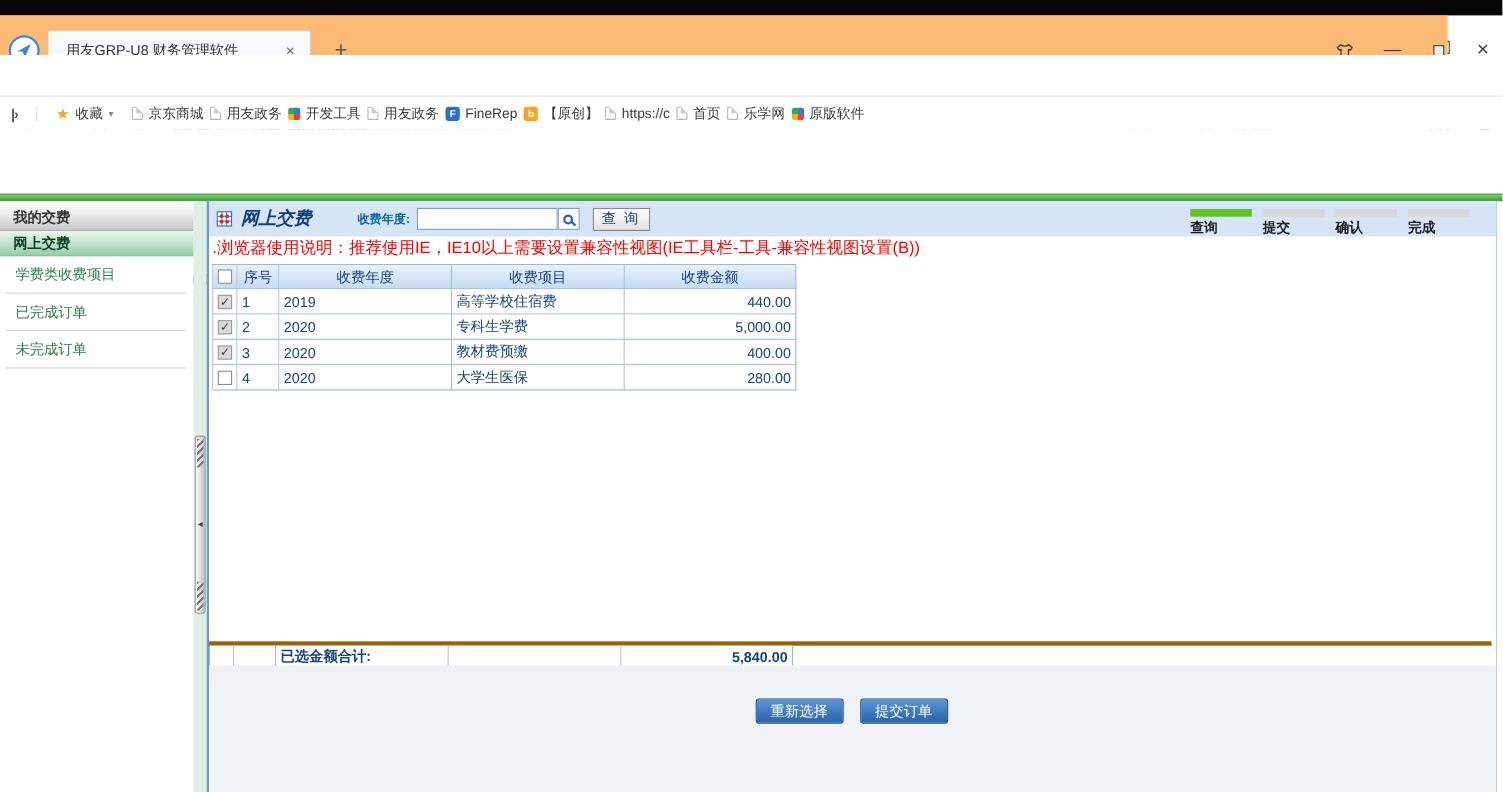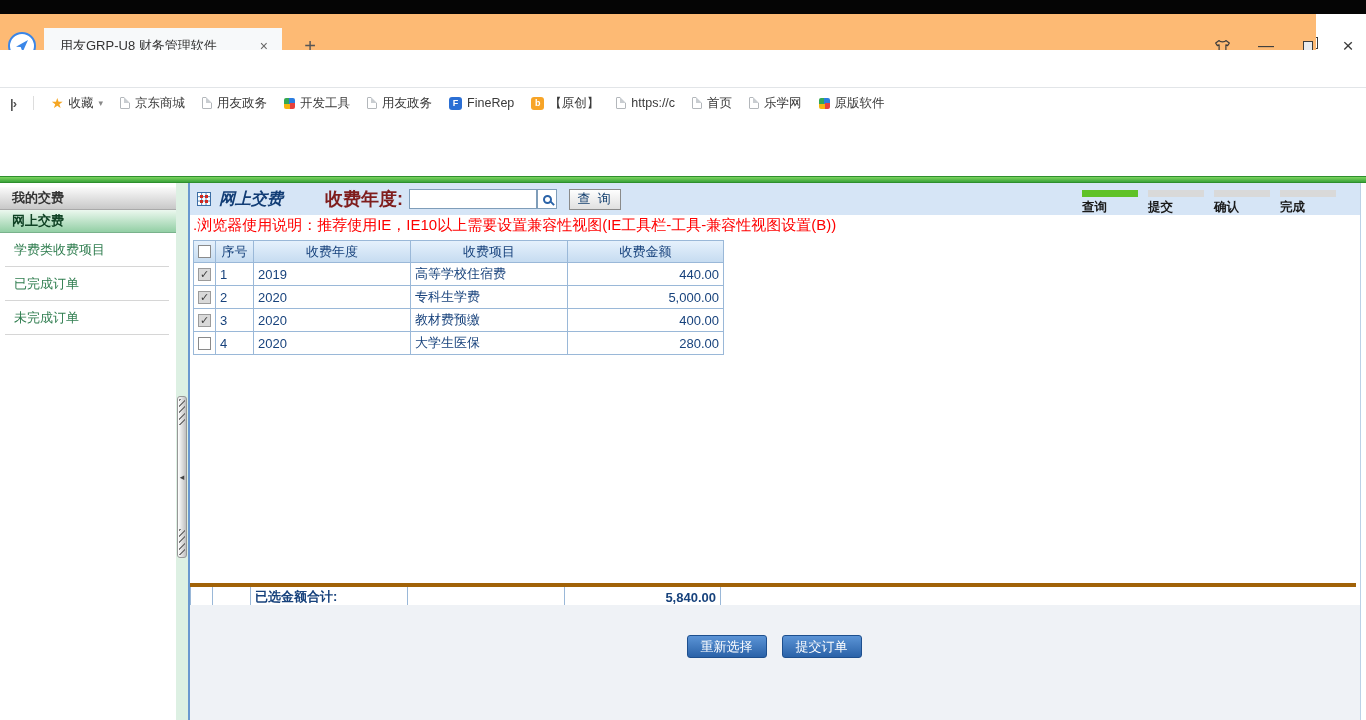--- a/index.html
+++ b/index.html
@@ -101,21 +101,21 @@
 
   
   .content{left:190px;top:183px;width:1170px;height:537px;background:#fff;overflow:hidden}
   .rgutter{left:1360px;top:183px;width:6px;height:537px;background:#fff;border-left:1px solid #bcd1e6}
 
   .ctoolbar{position:absolute;left:0;top:0;width:1170px;height:32px;background:#d6e5f6;display:flex;align-items:center}
   .gridic{width:14px;height:14px;border:1px solid #3b6ea5;background:#fff;margin-left:7px;position:relative;flex:none;
     background-image:linear-gradient(#3b6ea5 1px,transparent 1px),linear-gradient(90deg,#3b6ea5 1px,transparent 1px);background-size:4.3px 4.3px;background-position:-1px -1px}
   .gridic::after{content:"";position:absolute;left:2px;top:2px;width:3px;height:3px;background:#d0271f;box-shadow:5px 0 #d0271f,0 5px #d0271f,5px 5px #d0271f}
   .ctitle{font-size:16px;font-weight:bold;font-style:italic;color:#123d75;margin-left:8px}
-  .yearlbl{font-size:18px;font-weight:bold;color:#7f1d1d;margin-left:42px}
+  .yearlbl{font-size:11px;font-weight:bold;color:#0369a1;margin-left:42px}
   .yearinput{width:128px;height:20px;border:1px solid #7f9db9;background:#fff;margin-left:6px;font-size:12px;padding:0 3px;outline:none;font-family:inherit}
   .magbtn{width:20px;height:20px;background:#fff;border:1px solid #7f9db9;display:flex;align-items:center;justify-content:center}
   .magbtn .mag{border-color:#2a63a8}.magbtn .mag::after{background:#2a63a8}
   .querybtn{margin-left:12px;width:52px;height:21px;background:linear-gradient(#fefefe,#e0e0e0);border:1px solid #8a8a8a;font-size:13px;color:#15406f;display:flex;align-items:center;justify-content:center;letter-spacing:2px;cursor:pointer;font-family:Liberation Serif, serif}
   .steps{position:absolute;right:14px;top:7px;display:flex}
   .step{width:66px;display:flex;flex-direction:column;gap:2px}
   .step .bar{height:7px;width:56px;background:#d9d9d9}
   .step.active .bar{background:#5fc228}
   .step .sl{font-size:12.5px;font-weight:bold;color:#1a1a1a}
 
@@ -192,21 +192,21 @@
 </div>
 
 <div class="abs bmbar">
   <span class="collapse">|›</span>
   <span class="bmdiv"></span>
   <span class="bm">
     <span class="star">★</span>
     <span>收藏</span>
     <span class="caret">▾</span>
   </span>
-  <span id="bookmarks-host" style="display:flex;gap:17px;align-items:center">
+  <span id="bookmarks-host" style="display:flex;gap:6px;align-items:center">
   <span class="bm">
     <span class="pg"></span>
     <span class="bmlabel">京东商城</span>
   </span>
 
   <span class="bm">
     <span class="pg"></span>
     <span class="bmlabel">用友政务</span>
   </span>
 

